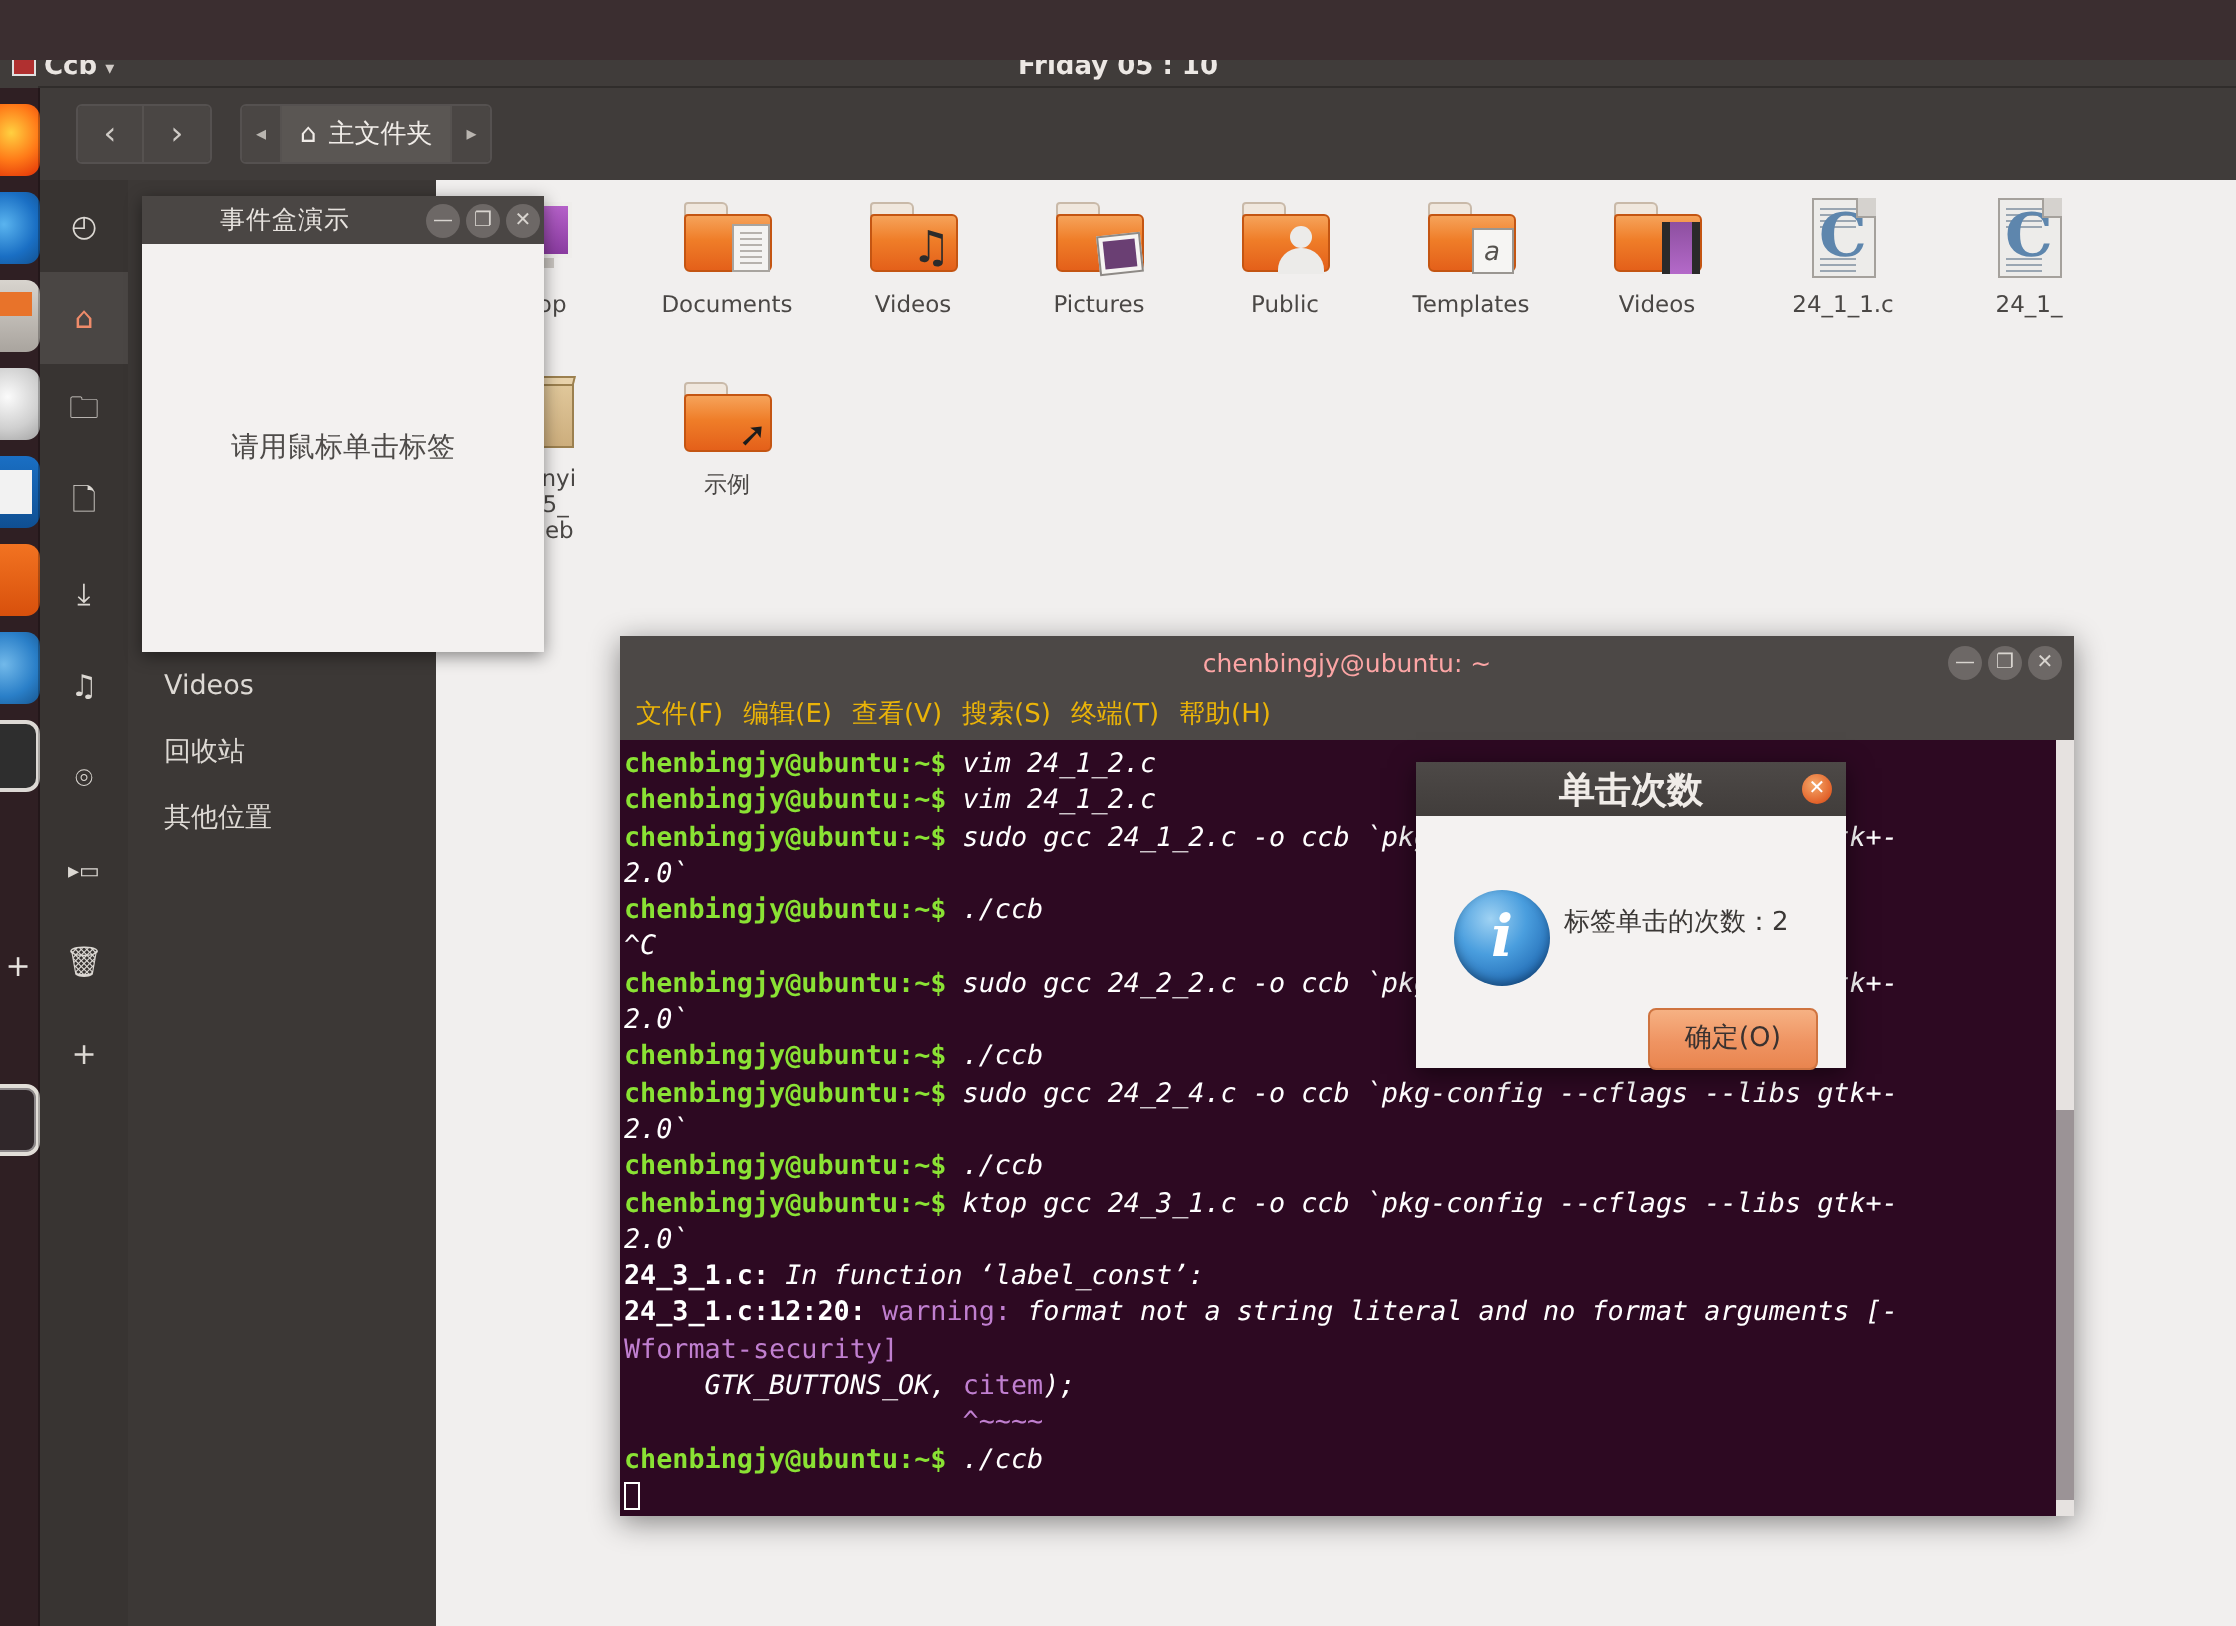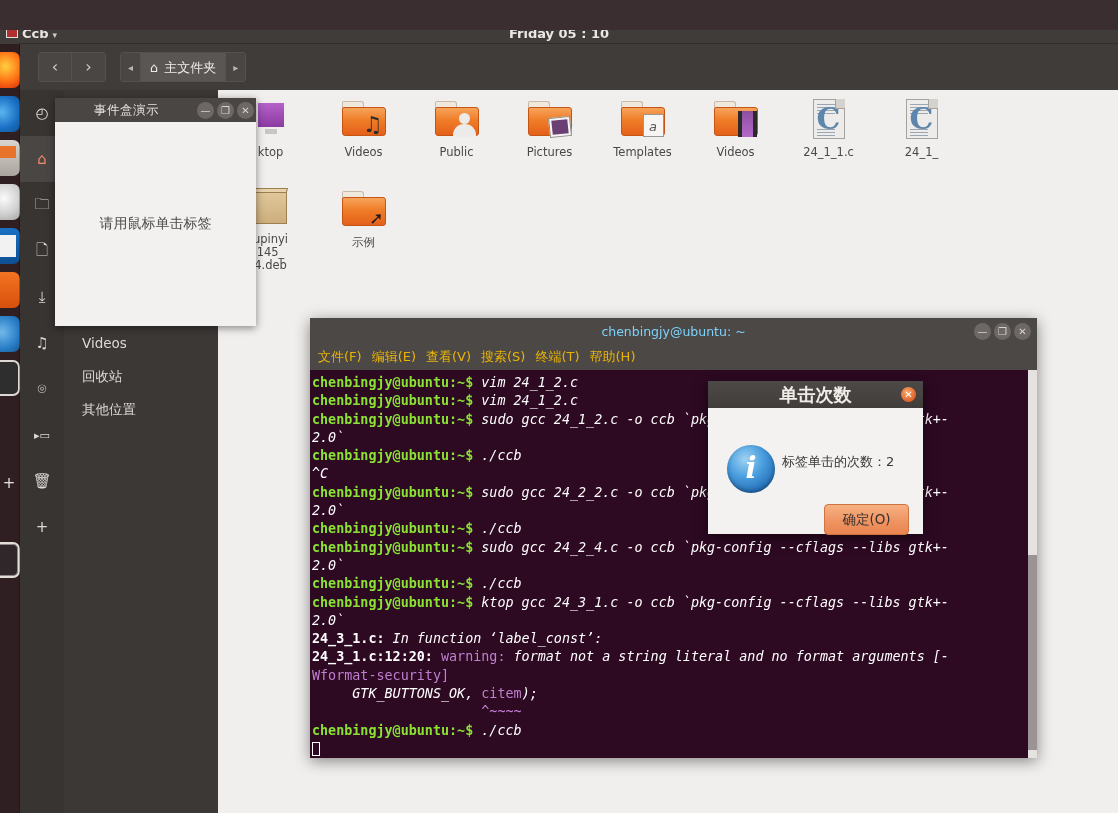--- a/index.html
+++ b/index.html
@@ -217,21 +217,21 @@
                0 25px 0 0 #9aa6b2,0 28px 0 0 #9aa6b2,0 31px 0 0 #9aa6b2;
   }
   .ico-cfile .cc {
     position:absolute; left:11px; top:8px; width:26px;height:30px;
     font-size:30px; font-weight:bold; color:#5e86ad; line-height:30px; text-align:center;
     font-family:"DejaVu Serif", serif;
   }
 
   
   .evwin {
-    position: absolute; left: 55px; top: 68px; width: 201px; height: 228px;
+    position: absolute; left: 71px; top: 68px; width: 201px; height: 228px;
     background: #1d4ed8; box-shadow: 0 2px 8px rgba(0,0,0,0.45);
   }
   .evwin-title {
     position: relative; height: 24px; background: #4a4644;
     display: flex; align-items: center; justify-content: flex-end;
     padding-right: 2px; gap: 0;
   }
   .evwin-title .t {
     position: absolute; left: 0; right: 0; text-align: center;
     color: #e7e3df; font-size: 12.5px; letter-spacing: .5px;
@@ -251,21 +251,21 @@
 
   
   .term {
     position: absolute; left: 310px; top: 288px; width: 727px; height: 440px;
     box-shadow: 0 3px 14px rgba(0,0,0,0.45);
   }
   .term-title {
     height: 26px; background: #4c4846; position: relative;
     display: flex; align-items: center; justify-content: center;
   }
-  .term-title .t { color: #7dd3fc; font-size: 12.5px; }
+  .term-title .t { color: #fca5a5; font-size: 12.5px; }
   .term-title .btns { position: absolute; right: 6px; top: 5px; display: flex; }
   .term-menu {
     height: 26px; background: #4c4846; display: flex; align-items: center;
     padding-left: 8px; gap: 10px;
   }
   .term-menu .mi { color: #eab308; font-size: 13px; white-space: nowrap; }
   .term-body {
     position: relative; height: 388px; background: #2d0922;
     padding: 4px 0 0 2px; overflow: hidden;
   }
@@ -400,48 +400,56 @@
       <div class="fgrid">
 
         <div class="fitem">
           <div class="ico ico-desktop">
             <div class="scr"></div>
               <div class="base"></div>
           </div>
           <div class="flabel">ktop</div>
         </div>
 
+        <div class="fitem">
+          <div class="ico ico-folder">
+            <div class="tab"></div>
+              <div class="body"></div>
+              <div class="glyph-doc"></div>
+          </div>
+          <div class="flabel">Documents</div>
+        </div>
 
 
         <div class="fitem">
           <div class="ico ico-folder">
             <div class="tab"></div>
               <div class="body"></div>
               <div class="glyph-note">♫</div>
           </div>
           <div class="flabel">Videos</div>
+        </div>
+
+        <div class="fitem">
+          <div class="ico ico-folder">
+            <div class="tab"></div>
+              <div class="body"></div>
+              <div class="glyph-pic"></div>
+          </div>
+          <div class="flabel">Pictures</div>
         </div>
 
         <div class="fitem">
           <div class="ico ico-folder">
             <div class="tab"></div>
               <div class="body"></div>
             <div class="glyph-person-h"></div>
               <div class="glyph-person-b"></div>
           </div>
           <div class="flabel">Public</div>
-        </div>
-
-        <div class="fitem">
-          <div class="ico ico-folder">
-            <div class="tab"></div>
-              <div class="body"></div>
-              <div class="glyph-pic"></div>
-          </div>
-          <div class="flabel">Pictures</div>
         </div>
 
         <div class="fitem">
           <div class="ico ico-folder">
             <div class="tab"></div>
               <div class="body"></div>
               <div class="glyph-tpl">a</div>
           </div>
           <div class="flabel">Templates</div>
         </div>

